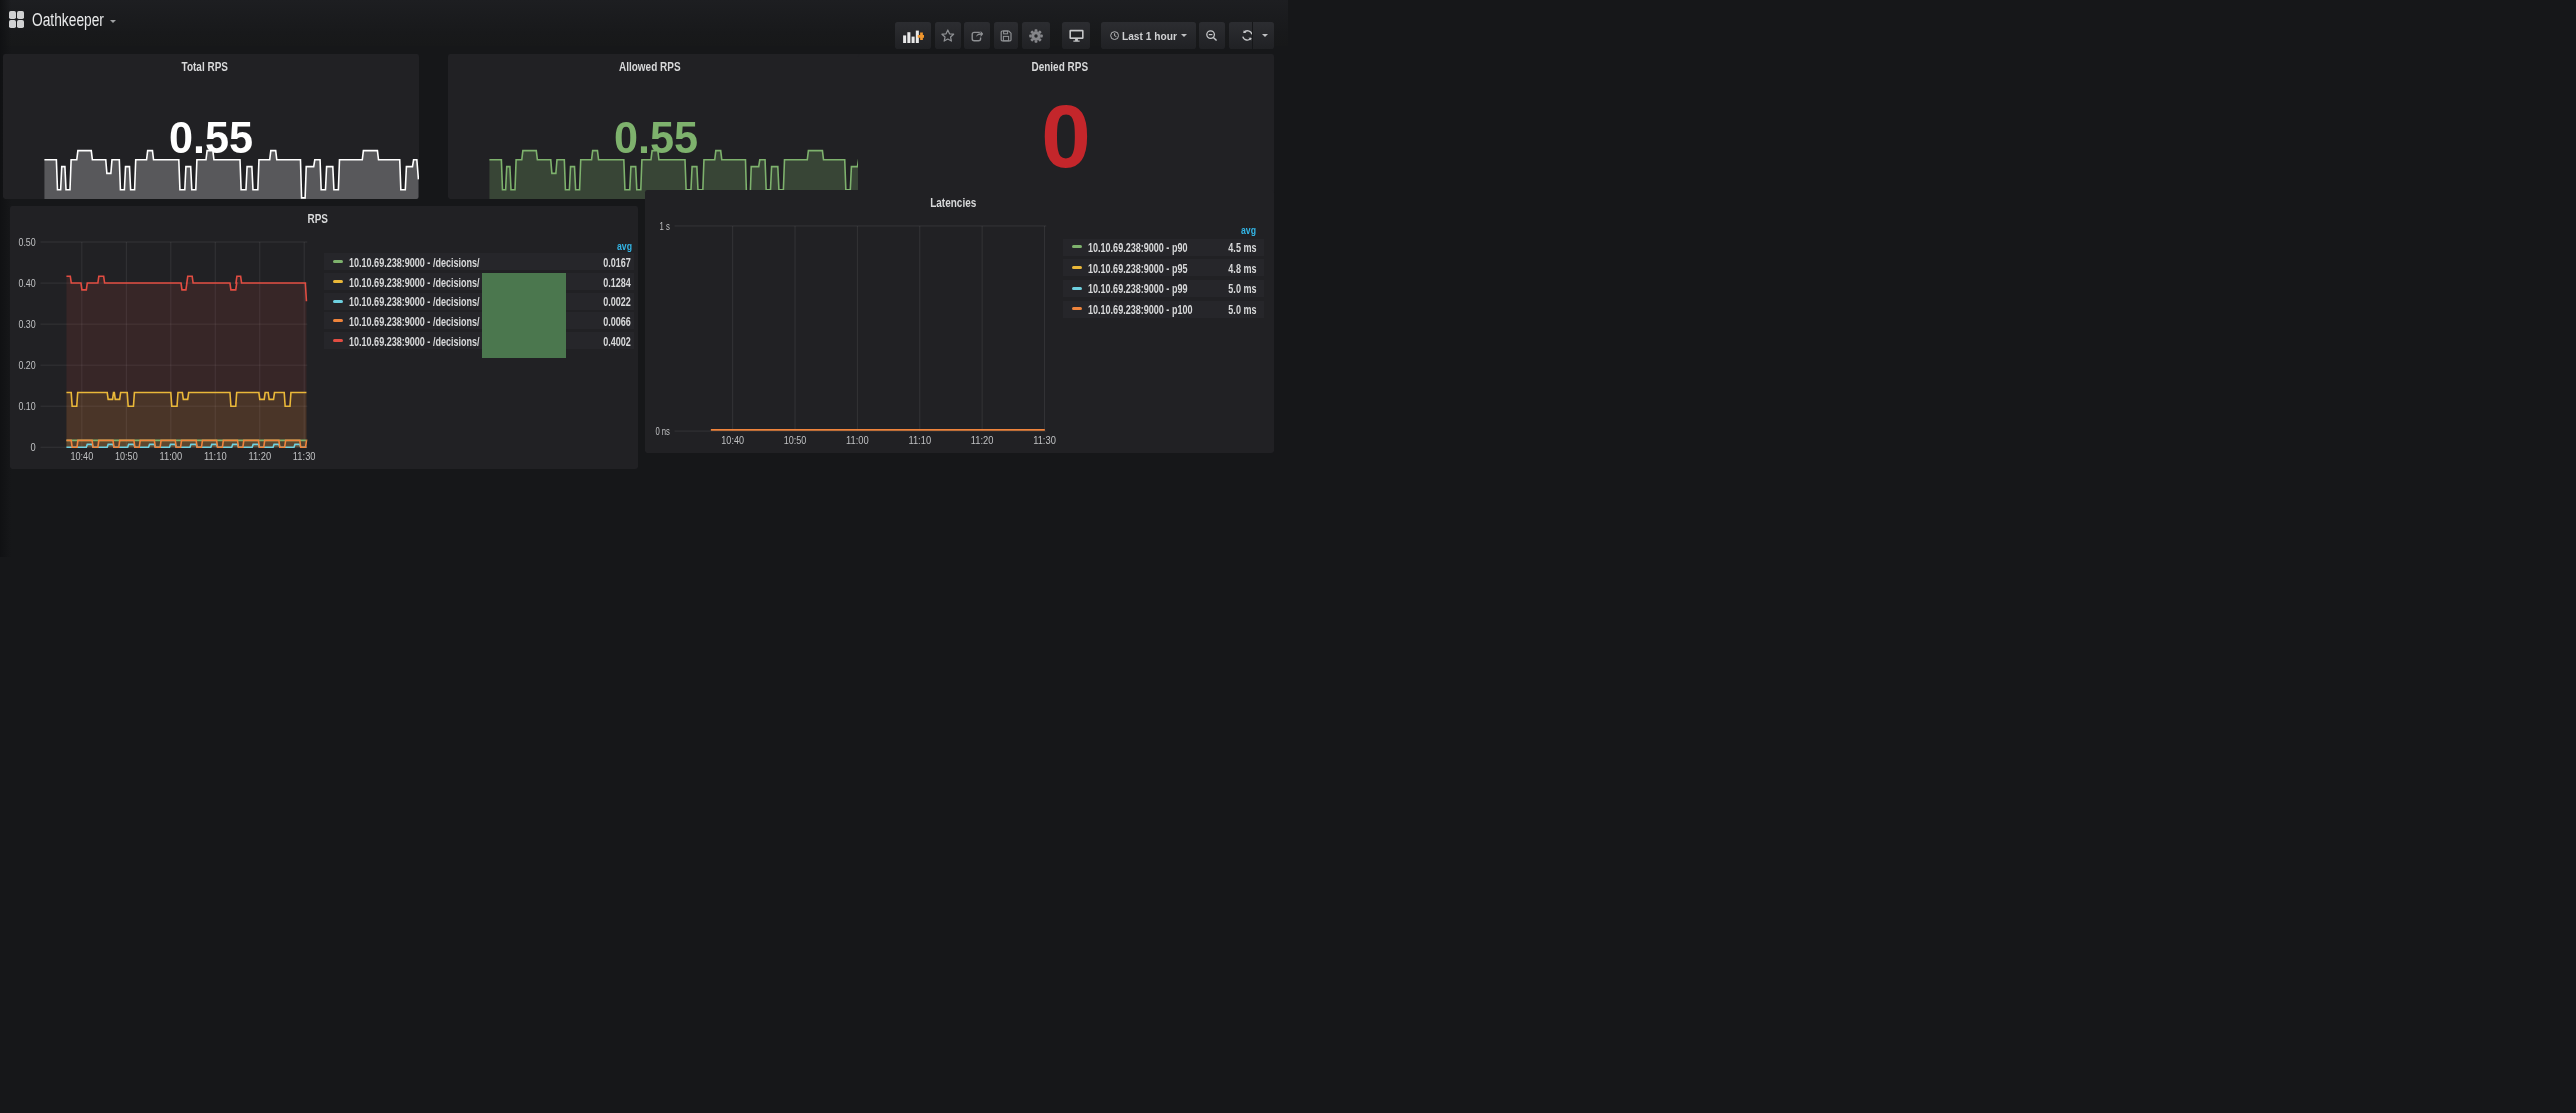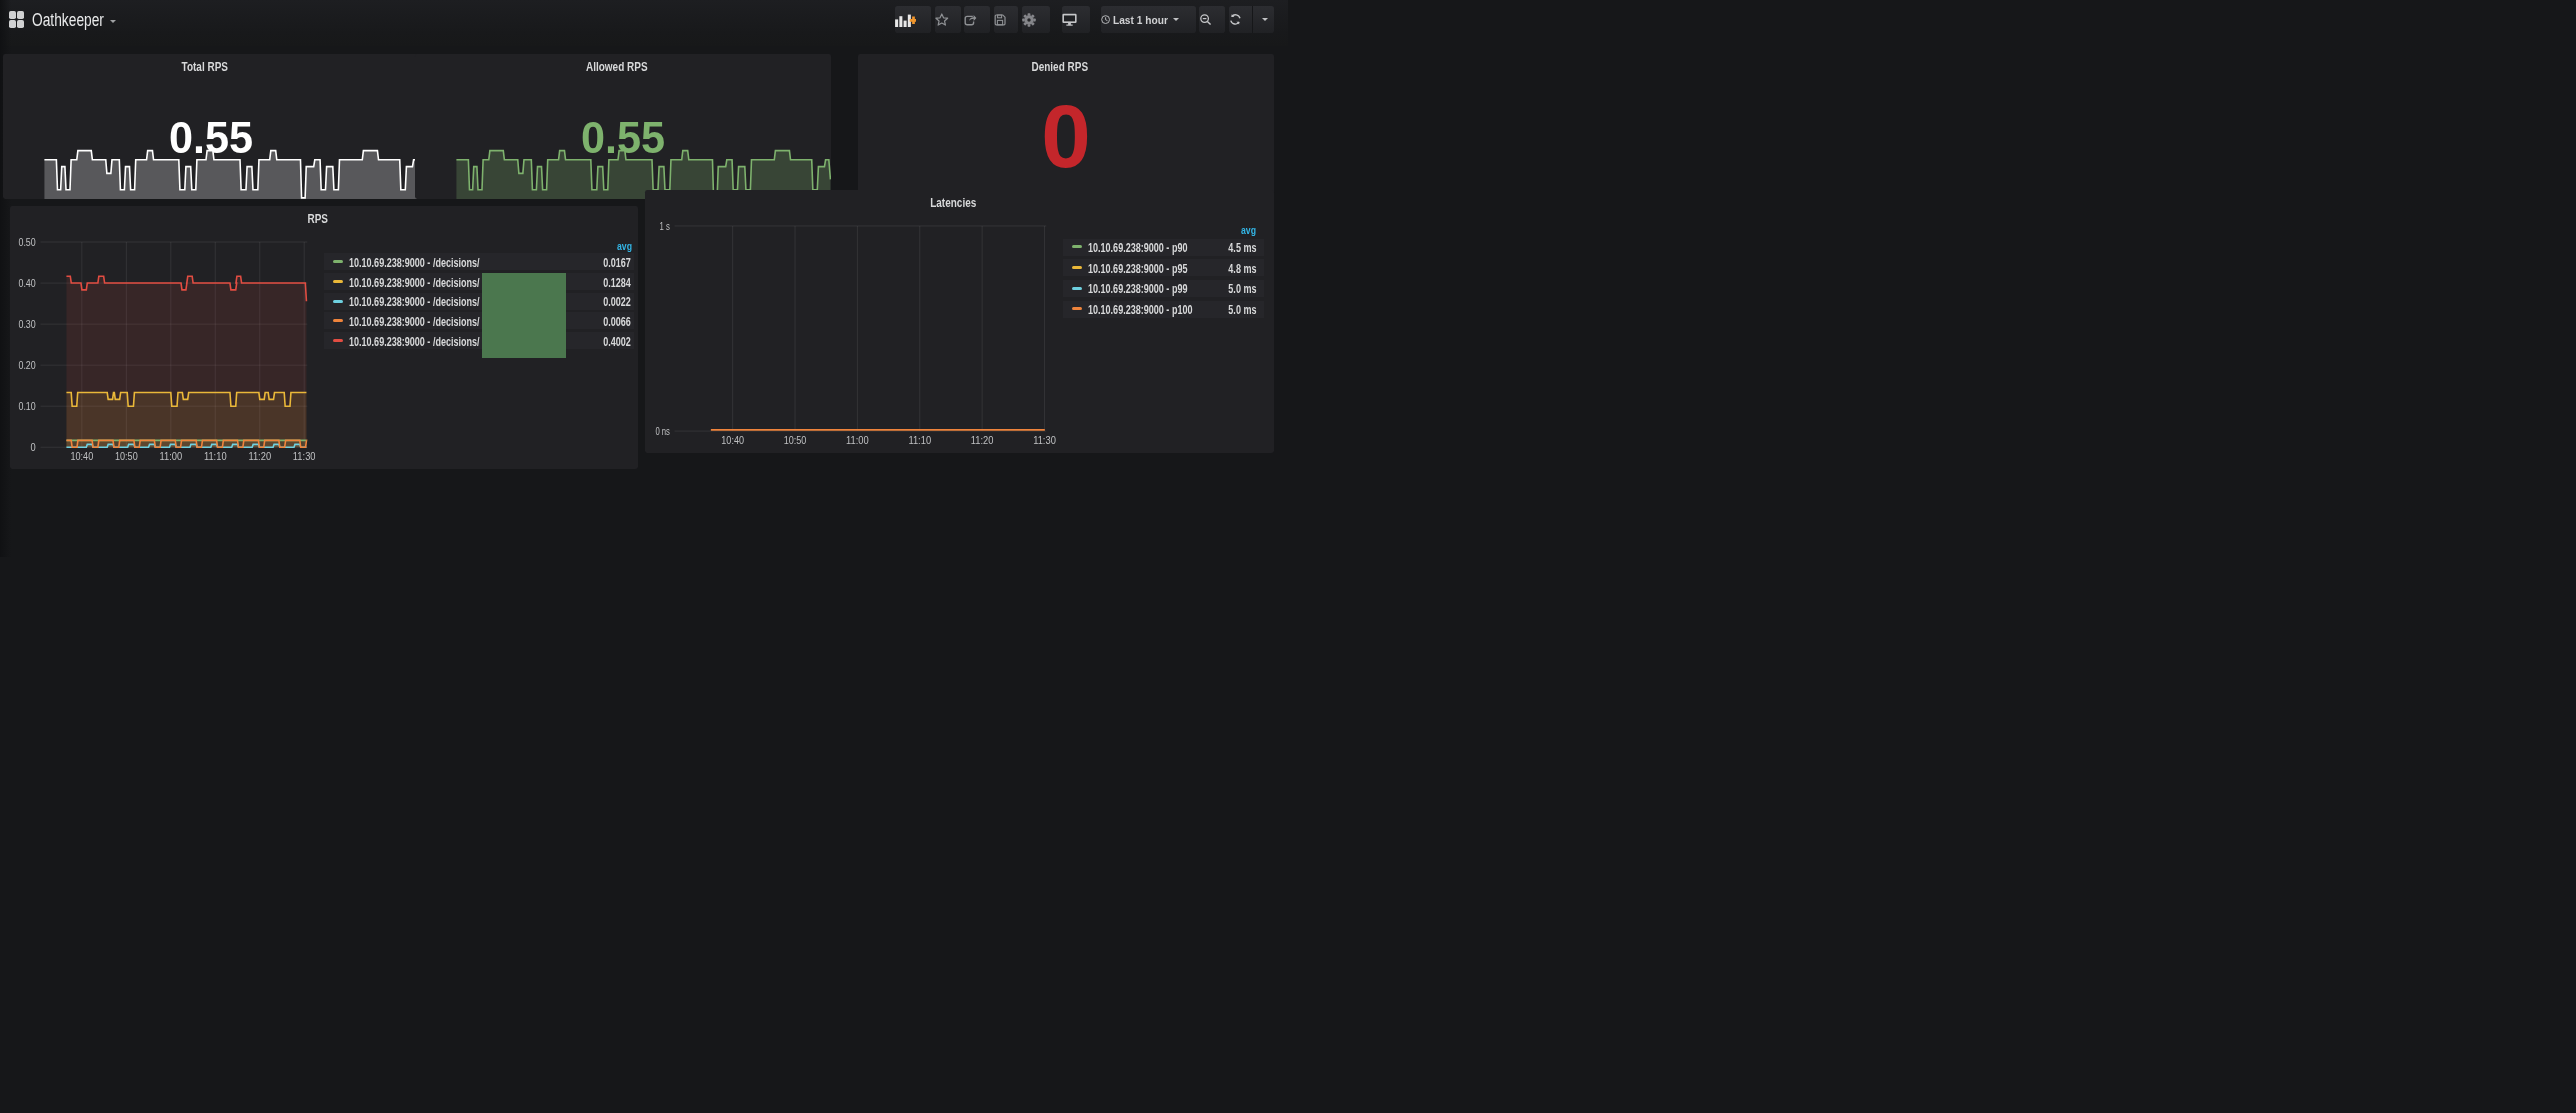--- a/index.html
+++ b/index.html
@@ -4,21 +4,21 @@
 *{margin:0;padding:0;box-sizing:border-box}
 html,body{width:1288px;height:557px;overflow:hidden}
 body{background:#161719;font-family:"Liberation Sans",sans-serif;position:relative}
 #leftshade{position:absolute;left:0;top:0;width:11px;height:557px;background:linear-gradient(90deg,#101113,rgba(16,17,19,0))}
 #navbar{position:absolute;left:0;top:0;width:1288px;height:46px;background:linear-gradient(180deg,#1d1e21,#18191b 70%,#171819)}
 #logo{position:absolute;left:8.8px;top:11.4px;width:15px;height:16px}
 #logo div{position:absolute;background:#d0d1d2;border-radius:1.8px}
 #title{position:absolute;left:32px;top:10.4px;font-size:18px;font-weight:500;color:#e9eaeb;transform:scaleX(0.765);transform-origin:left center}
 .caret{display:inline-block;width:0;height:0;border-left:3.4px solid transparent;border-right:3.4px solid transparent;border-top:3.4px solid #9fa1a3}
 #titlecaret{position:absolute;left:110px;top:20px}
-.nbtn{position:absolute;top:6px;height:27.4px;border-radius:2.8px;background:linear-gradient(180deg,#2c2d31,#202124);display:flex;align-items:center;justify-content:flex-start}
+.nbtn{position:absolute;top:22px;height:27.4px;border-radius:2.8px;background:linear-gradient(180deg,#2c2d31,#202124);display:flex;align-items:center;justify-content:center}
 .nbtn svg{display:block}
 #tbtn{font-size:11px;color:#d0d1d3;font-weight:600}
 .panel{position:absolute;background:#212124;border-radius:2.4px}
 .ptitle{position:absolute;left:0;top:4.8px;width:100%;padding-right:16px;text-align:center;font-size:12.8px;font-weight:700;color:#d8d9da;transform:scaleX(0.78);transform-origin:center}
 .bigval{position:absolute;width:100%;text-align:center;font-weight:700;line-height:1;transform:translateY(-50%)}
 .lrow{position:absolute;background:#26262a}
 .ldash{position:absolute;width:10px;height:3.3px;border-radius:1.6px}
 .llab{position:absolute;font-size:13px;color:#d8d9da;font-weight:700;transform:translateY(-50%) scaleX(0.695);transform-origin:left center;white-space:nowrap}
 .lval{position:absolute;font-size:13px;color:#d8d9da;font-weight:700;transform:translateY(-50%) scaleX(0.695);transform-origin:right center}
 .avg{position:absolute;font-size:11.6px;font-weight:700;color:#33b5e5;transform:scaleX(0.75);transform-origin:right center}
@@ -120,21 +120,21 @@
 </div>
 
 <div class="panel" id="p1" style="left:3px;top:54px;width:416px;height:145px;overflow:hidden">
   <div class="ptitle">Total RPS</div>
   <div class="bigval" style="top:83px;font-size:45px;color:#fff;transform:translateY(-50%) scaleX(0.96)">0.55</div>
   <svg width="416" height="145" viewBox="0 0 522.2 181.35" style="position:absolute;left:0;top:0">
     <polygon points="52,181.6 52,132.5 67,132.5 68.4,170 72.35,170 73.75,141 77.7,141 79.1,170 84.1,170 85.5,132.5 92.6,132.5 94,121 110.8,121 112.2,132.5 129,132.5 130.4,149.5 135.4,149.5 136.8,132.5 146,132.5 147.4,170 152.4,170 153.8,141 158.8,141 160.2,170 165.2,170 166.6,132.5 180.2,132.5 181.6,121 187.6,121 189,132.5 220.7,132.5 222.1,170 228.2,170 229.6,141 235.6,141 237,170 242,170 243.4,132.5 254.8,132.5 256.2,121 263.4,121 264.8,132.5 297.5,132.5 298.9,170 305,170 306.4,141 312.4,141 313.8,170 319.9,170 321.3,132.5 334.8,132.5 336.2,121 342.3,121 343.7,132.5 373.4,132.5 374.8,180.25 379.25,180.25 380.65,141 390,141 391.4,132.5 398,132.5 399.4,170 404.8,170 406.2,141 414,141 415.4,170 421,170 422.4,132.5 451,132.5 452.4,121 470,121 471.4,132.5 498,132.5 499.4,170 505,170 506.4,141 514,141 515.4,132.5 519.5,132.5 521.5,157 521.5,181.6" fill="#58585b"></polygon>
     <polyline points="52,132.5 67,132.5 68.4,170 72.35,170 73.75,141 77.7,141 79.1,170 84.1,170 85.5,132.5 92.6,132.5 94,121 110.8,121 112.2,132.5 129,132.5 130.4,149.5 135.4,149.5 136.8,132.5 146,132.5 147.4,170 152.4,170 153.8,141 158.8,141 160.2,170 165.2,170 166.6,132.5 180.2,132.5 181.6,121 187.6,121 189,132.5 220.7,132.5 222.1,170 228.2,170 229.6,141 235.6,141 237,170 242,170 243.4,132.5 254.8,132.5 256.2,121 263.4,121 264.8,132.5 297.5,132.5 298.9,170 305,170 306.4,141 312.4,141 313.8,170 319.9,170 321.3,132.5 334.8,132.5 336.2,121 342.3,121 343.7,132.5 373.4,132.5 374.8,180.25 379.25,180.25 380.65,141 390,141 391.4,132.5 398,132.5 399.4,170 404.8,170 406.2,141 414,141 415.4,170 421,170 422.4,132.5 451,132.5 452.4,121 470,121 471.4,132.5 498,132.5 499.4,170 505,170 506.4,141 514,141 515.4,132.5 519.5,132.5 521.5,157" fill="none" stroke="#ffffff" stroke-width="2"></polyline>
   </svg>
 </div>
-<div class="panel" id="p2" style="left:415px;top:54px;width:416px;height:145px;overflow:hidden">
+<div class="panel" id="p2" style="left:448px;top:54px;width:416px;height:145px;overflow:hidden">
   <div class="ptitle">Allowed RPS</div>
   <div class="bigval" style="top:83px;font-size:45px;color:#7eb26d;transform:translateY(-50%) scaleX(0.96)">0.55</div>
   <svg width="416" height="145" viewBox="0 0 522.2 181.35" style="position:absolute;left:0;top:0">
     <polygon points="52,181.6 52,132.5 67,132.5 68.4,170 72.35,170 73.75,141 77.7,141 79.1,170 84.1,170 85.5,132.5 92.6,132.5 94,121 110.8,121 112.2,132.5 129,132.5 130.4,149.5 135.4,149.5 136.8,132.5 146,132.5 147.4,170 152.4,170 153.8,141 158.8,141 160.2,170 165.2,170 166.6,132.5 180.2,132.5 181.6,121 187.6,121 189,132.5 220.7,132.5 222.1,170 228.2,170 229.6,141 235.6,141 237,170 242,170 243.4,132.5 254.8,132.5 256.2,121 263.4,121 264.8,132.5 297.5,132.5 298.9,170 305,170 306.4,141 312.4,141 313.8,170 319.9,170 321.3,132.5 334.8,132.5 336.2,121 342.3,121 343.7,132.5 373.4,132.5 374.8,180.25 379.25,180.25 380.65,141 390,141 391.4,132.5 398,132.5 399.4,170 404.8,170 406.2,141 414,141 415.4,170 421,170 422.4,132.5 451,132.5 452.4,121 470,121 471.4,132.5 498,132.5 499.4,170 505,170 506.4,141 514,141 515.4,132.5 519.5,132.5 521.5,157 521.5,181.6" fill="#384536"></polygon>
     <polyline points="52,132.5 67,132.5 68.4,170 72.35,170 73.75,141 77.7,141 79.1,170 84.1,170 85.5,132.5 92.6,132.5 94,121 110.8,121 112.2,132.5 129,132.5 130.4,149.5 135.4,149.5 136.8,132.5 146,132.5 147.4,170 152.4,170 153.8,141 158.8,141 160.2,170 165.2,170 166.6,132.5 180.2,132.5 181.6,121 187.6,121 189,132.5 220.7,132.5 222.1,170 228.2,170 229.6,141 235.6,141 237,170 242,170 243.4,132.5 254.8,132.5 256.2,121 263.4,121 264.8,132.5 297.5,132.5 298.9,170 305,170 306.4,141 312.4,141 313.8,170 319.9,170 321.3,132.5 334.8,132.5 336.2,121 342.3,121 343.7,132.5 373.4,132.5 374.8,180.25 379.25,180.25 380.65,141 390,141 391.4,132.5 398,132.5 399.4,170 404.8,170 406.2,141 414,141 415.4,170 421,170 422.4,132.5 451,132.5 452.4,121 470,121 471.4,132.5 498,132.5 499.4,170 505,170 506.4,141 514,141 515.4,132.5 519.5,132.5 521.5,157" fill="none" stroke="#7eb26d" stroke-width="2"></polyline>
   </svg>
 </div>
 <div class="panel" id="p3" style="left:858px;top:54px;width:416px;height:145px">
   <div class="ptitle">Denied RPS</div>
   <div class="bigval" style="top:82px;font-size:89px;color:#c4262b">0</div>

